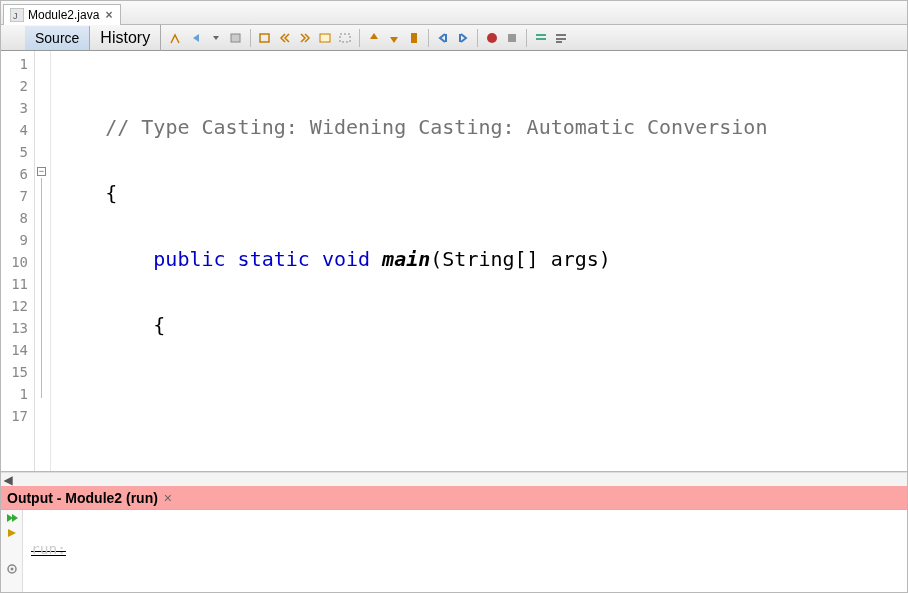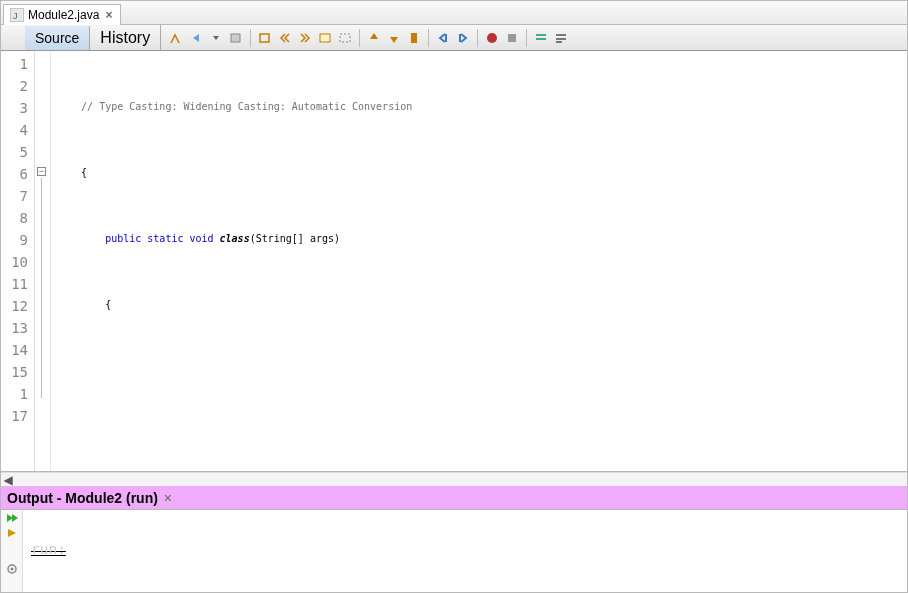--- a/index.html
+++ b/index.html
@@ -116,25 +116,26 @@
   }
   .fold-col .fold-line {
     position:absolute;
     left:6px;
     width:1px;
     background:#bbb;
   }
   .code {
     flex:1;
     font-family:Consolas,monospace;
-    font-size:10px;
+    font-size:20px;
     line-height:22px;
     white-space:pre;
     padding-top:1px;
     overflow-x:auto;
+    margin-top:20px;
   }
   .code .row { height:22px; padding-left:6px; }
   .c-comment { color:#737373; }
   .c-key { color:#0000c8; }
   .c-bold { font-weight:bold; }
   .c-pkg { color:#0000c8;}
   .c-plain{ color:#000;}
   .c-dark{ color:#000;}
   .scroll-strip{
     height:14px;
@@ -147,21 +148,21 @@
     width:14px;text-align:center;color:#555;
   }
   .output-header{
     display:flex;
     align-items:center;
     height:24px;
     font-weight:bold;
     font-size:14px;
     padding-left:6px;
     border-bottom:1px solid #b8b8b8;
-    background:#f0abfc;
+    background:#fca5a5;
   }
   .output-header .close-x{
     color:#666;
     margin-left:6px;
     font-weight:normal;
   }
   .output-panel{
     display:flex;
     height:82px;
     text-decoration:underline;
@@ -334,21 +335,21 @@
     <div class="ln">1</div>
     <div class="ln">17</div>
   </div>
   <div class="fold-col">
     <div class="fold-box" style="top:116px">−</div>
     <div class="fold-line" style="top:127px;height:220px"></div>
   </div>
   <div class="code">
     <div class="row">    <span class="c-comment">// Type Casting: Widening Casting: Automatic Conversion</span></div>
     <div class="row">    <span class="c-plain">{</span></div>
-    <div class="row">        <span class="c-key">public static void </span><span class="c-dark c-bold" style="font-style:italic">class</span><span class="c-plain">(String[] args)</span></div>
+    <div class="row">        <span class="c-key">public static void </span><span class="c-dark c-bold" style="font-style:italic">main</span><span class="c-plain">(String[] args)</span></div>
     <div class="row">        <span class="c-plain">{</span></div>
     
     
     
     
     
     
     
     
     

